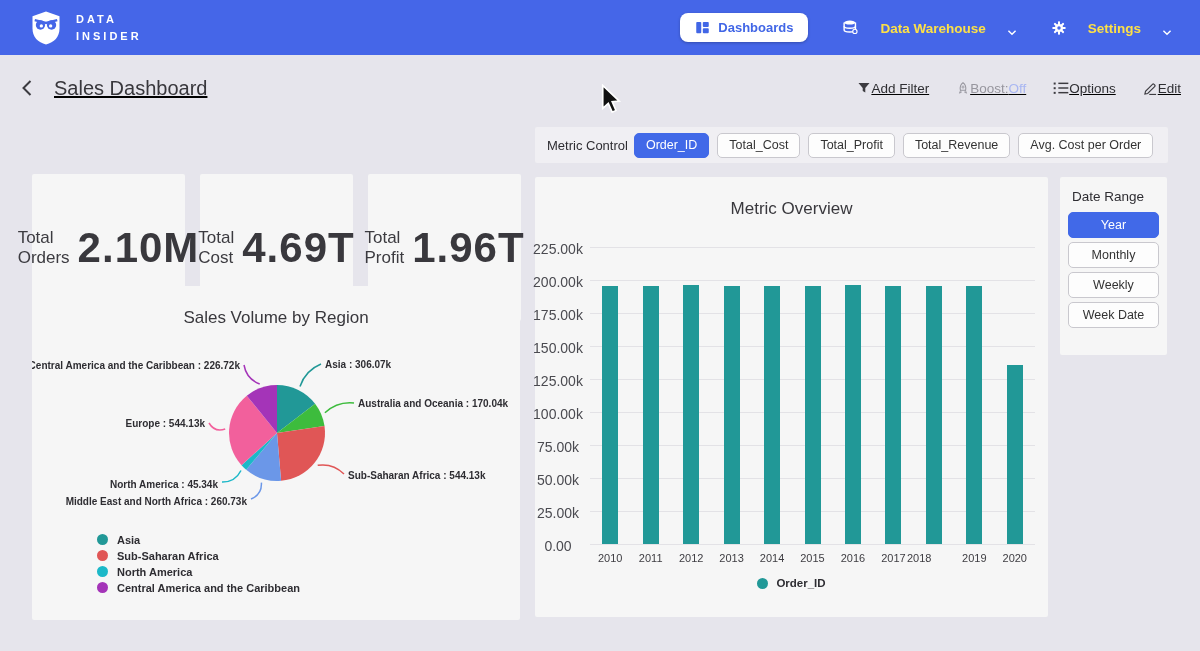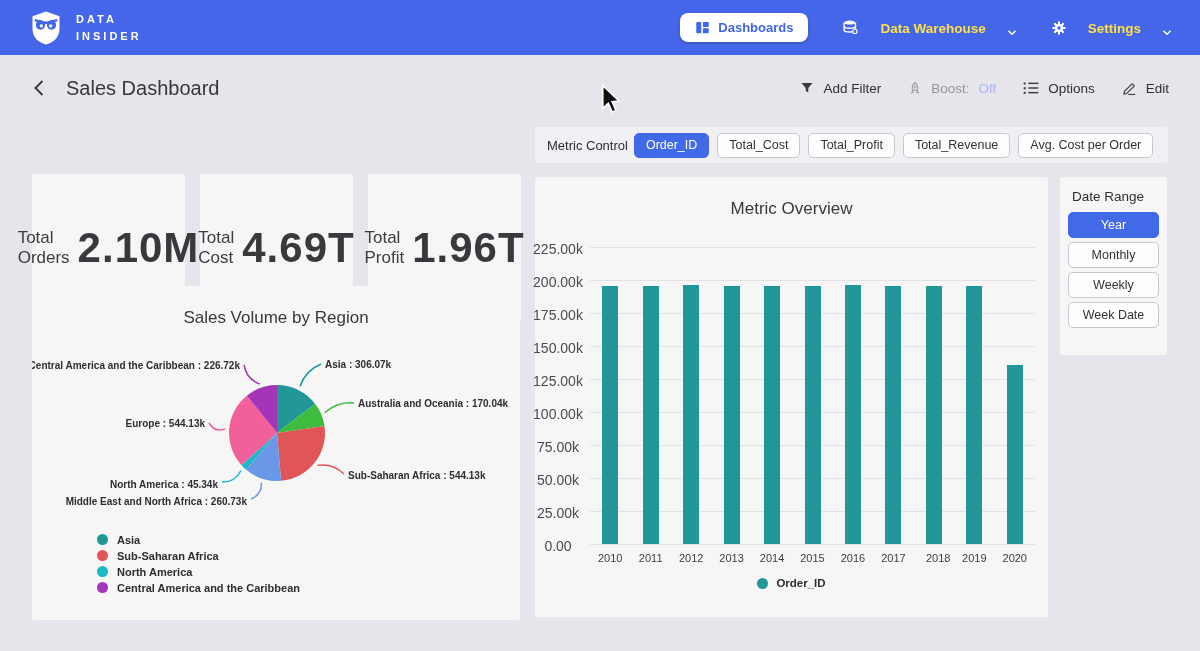--- a/index.html
+++ b/index.html
@@ -13,25 +13,25 @@
   .logo-text { color:#fff; font-weight:bold; font-size:11px; letter-spacing:3px; line-height:1.5; }
   .nav-right { display:flex; align-items:center; gap:34px; }
   .dash-btn { display:flex; align-items:center; gap:8px; background:#fff; border:none; border-radius:8px;
               padding:7px 15px; color:#4166e6; font-weight:bold; font-size:13px; cursor:pointer;
               box-shadow:0 1px 3px rgba(0,0,0,.25); font-family:inherit;justify-content:flex-end; }
   .nav-item { display:flex; align-items:flex-end; gap:21px; color:#fde047; font-size:13.5px; font-weight:bold; cursor:pointer; }
   .chev { width:10px; height:7px; }
 
   
   .header-row { position:absolute; left:0; top:55px; width:1200px; height:66px;
-                display:flex; align-items:center; padding:0 31px; }
+                display:flex; align-items:center; padding:0 19px;text-decoration:underline; }
   .back-btn { background:none; border:none; cursor:pointer; display:flex; align-items:center; margin-right:20px; }
   .page-title { font-size:20px; font-weight:500; color:#38373c; }
   .header-actions { margin-left:auto; display:flex; align-items:center; gap:27px; font-size:13.5px; color:#2f2f33; }
-  .h-act { display:flex; align-items:center; gap:9px; cursor:pointer; font-weight:500;text-align:center; }
+  .h-act { display:flex; align-items:center; gap:0; cursor:pointer; font-weight:500;text-align:center; }
   .boost-label { color:#97969e; }
   .boost-off { color:#a9b7f2; }
 
   
   .card { position:absolute; background:#f6f6f6; border-radius:2px; }
   .kpi-card { width:153px; height:147px; top:127px; display:flex; flex-direction:row;
               align-items:center; justify-content:center; gap:8px;margin-top:47px; }
   .kpi-label { font-size:17px; color:#3c3b40; font-weight:500; }
   .kpi-value { font-size:42px; font-weight:bold; color:#39383d; letter-spacing:1px; }
 
@@ -239,21 +239,21 @@
       <div class="bar" style="left: 376.318px; height: 258.06px; background: rgb(33, 152, 151);"></div>
       <div class="bar" style="left: 416.773px; height: 178.992px; background: rgb(33, 152, 151);"></div>
       <div class="x-label" style="left: 0px; width: 40.4545px;">2010</div>
       <div class="x-label" style="left: 40.4545px; width: 40.4545px;">2011</div>
       <div class="x-label" style="left: 80.9091px; width: 40.4545px;">2012</div>
       <div class="x-label" style="left: 121.364px; width: 40.4545px;">2013</div>
       <div class="x-label" style="left: 161.818px; width: 40.4545px;">2014</div>
       <div class="x-label" style="left: 202.273px; width: 40.4545px;">2015</div>
       <div class="x-label" style="left: 242.727px; width: 40.4545px;">2016</div>
       <div class="x-label" style="left: 283.182px; width: 40.4545px;">2017</div>
-      <div class="x-label" style="left: 328px; width: 40.4545px;">2018</div>
+      <div class="x-label" style="left: 309px; width: 40.4545px;">2018</div>
       <div class="x-label" style="left: 364.091px; width: 40.4545px;">2019</div>
       <div class="x-label" style="left: 404.545px; width: 40.4545px;">2020</div>
     </div>
   <div id="bar-xlabels"></div>
   <div class="bar-legend" id="bar-legend">
       <span class="legend-dot" style="background: rgb(33, 152, 151);"></span>
       <span class="legend-text">Order_ID</span>
     </div>
 </div>
 

